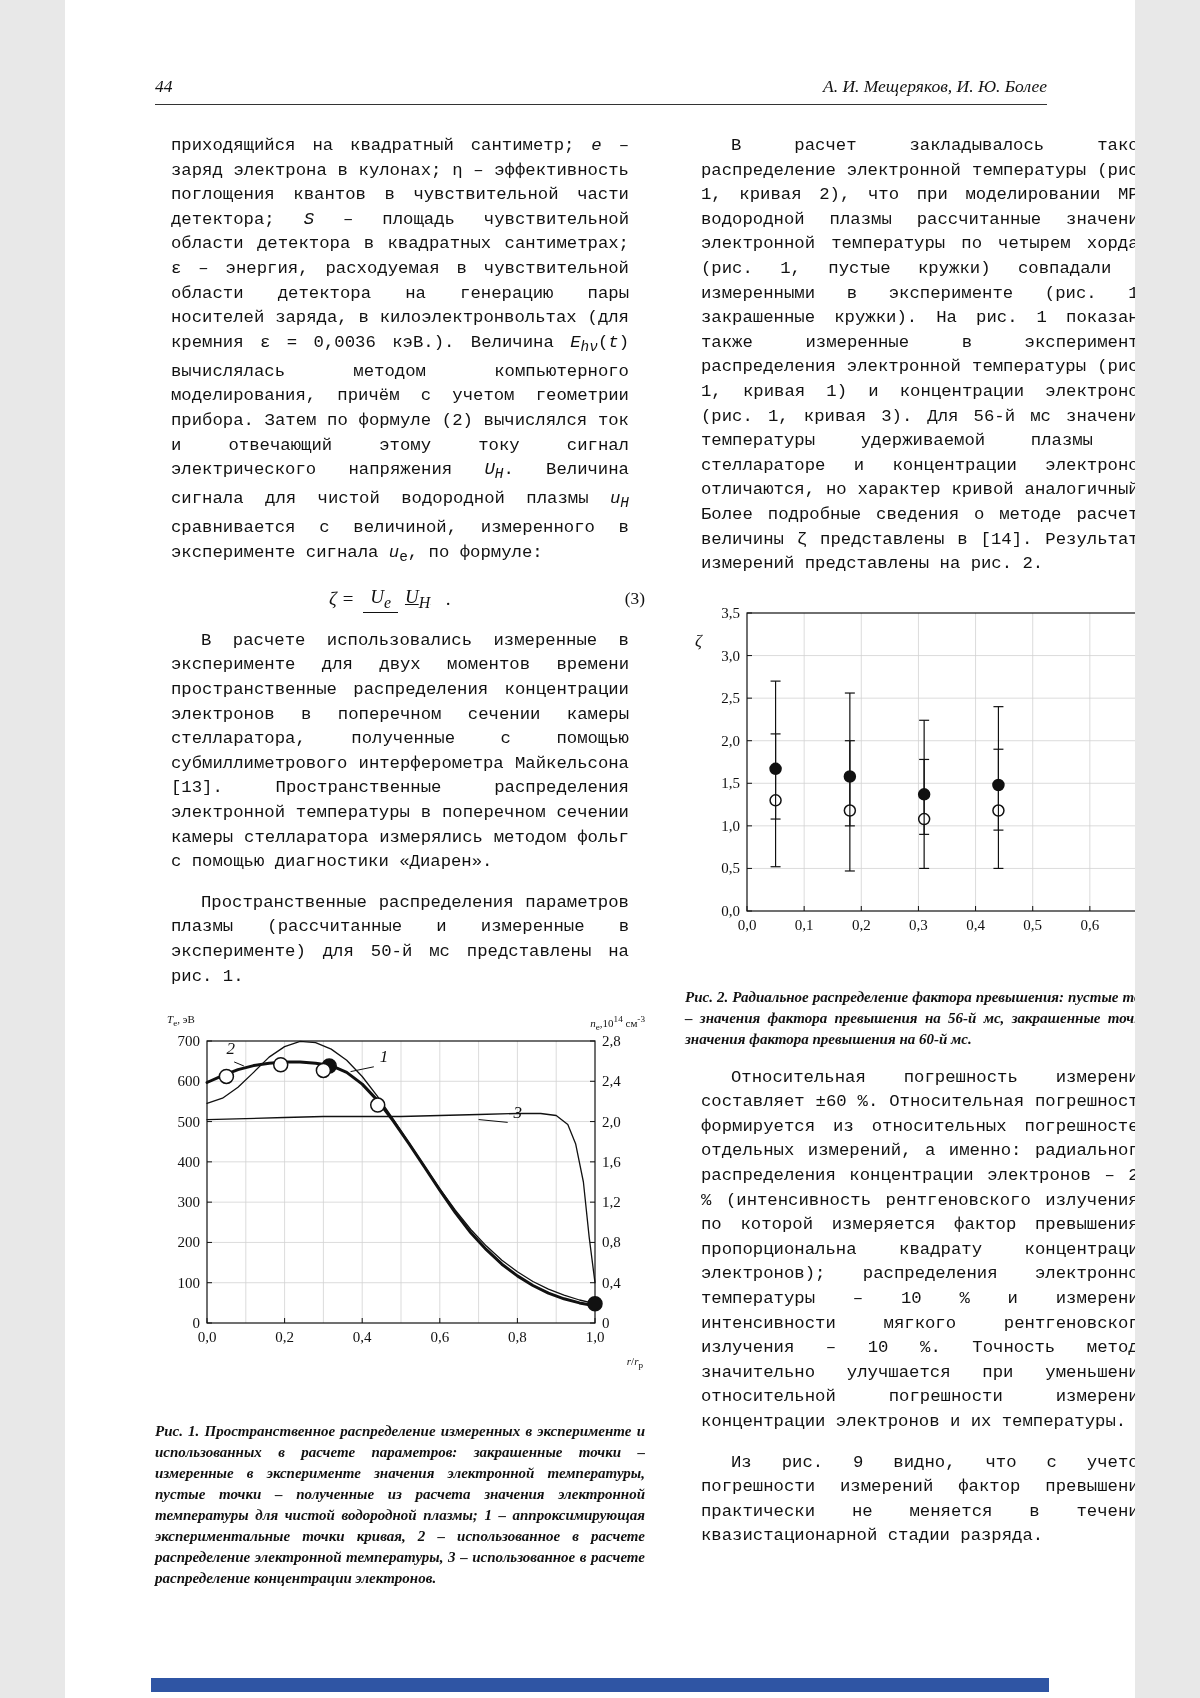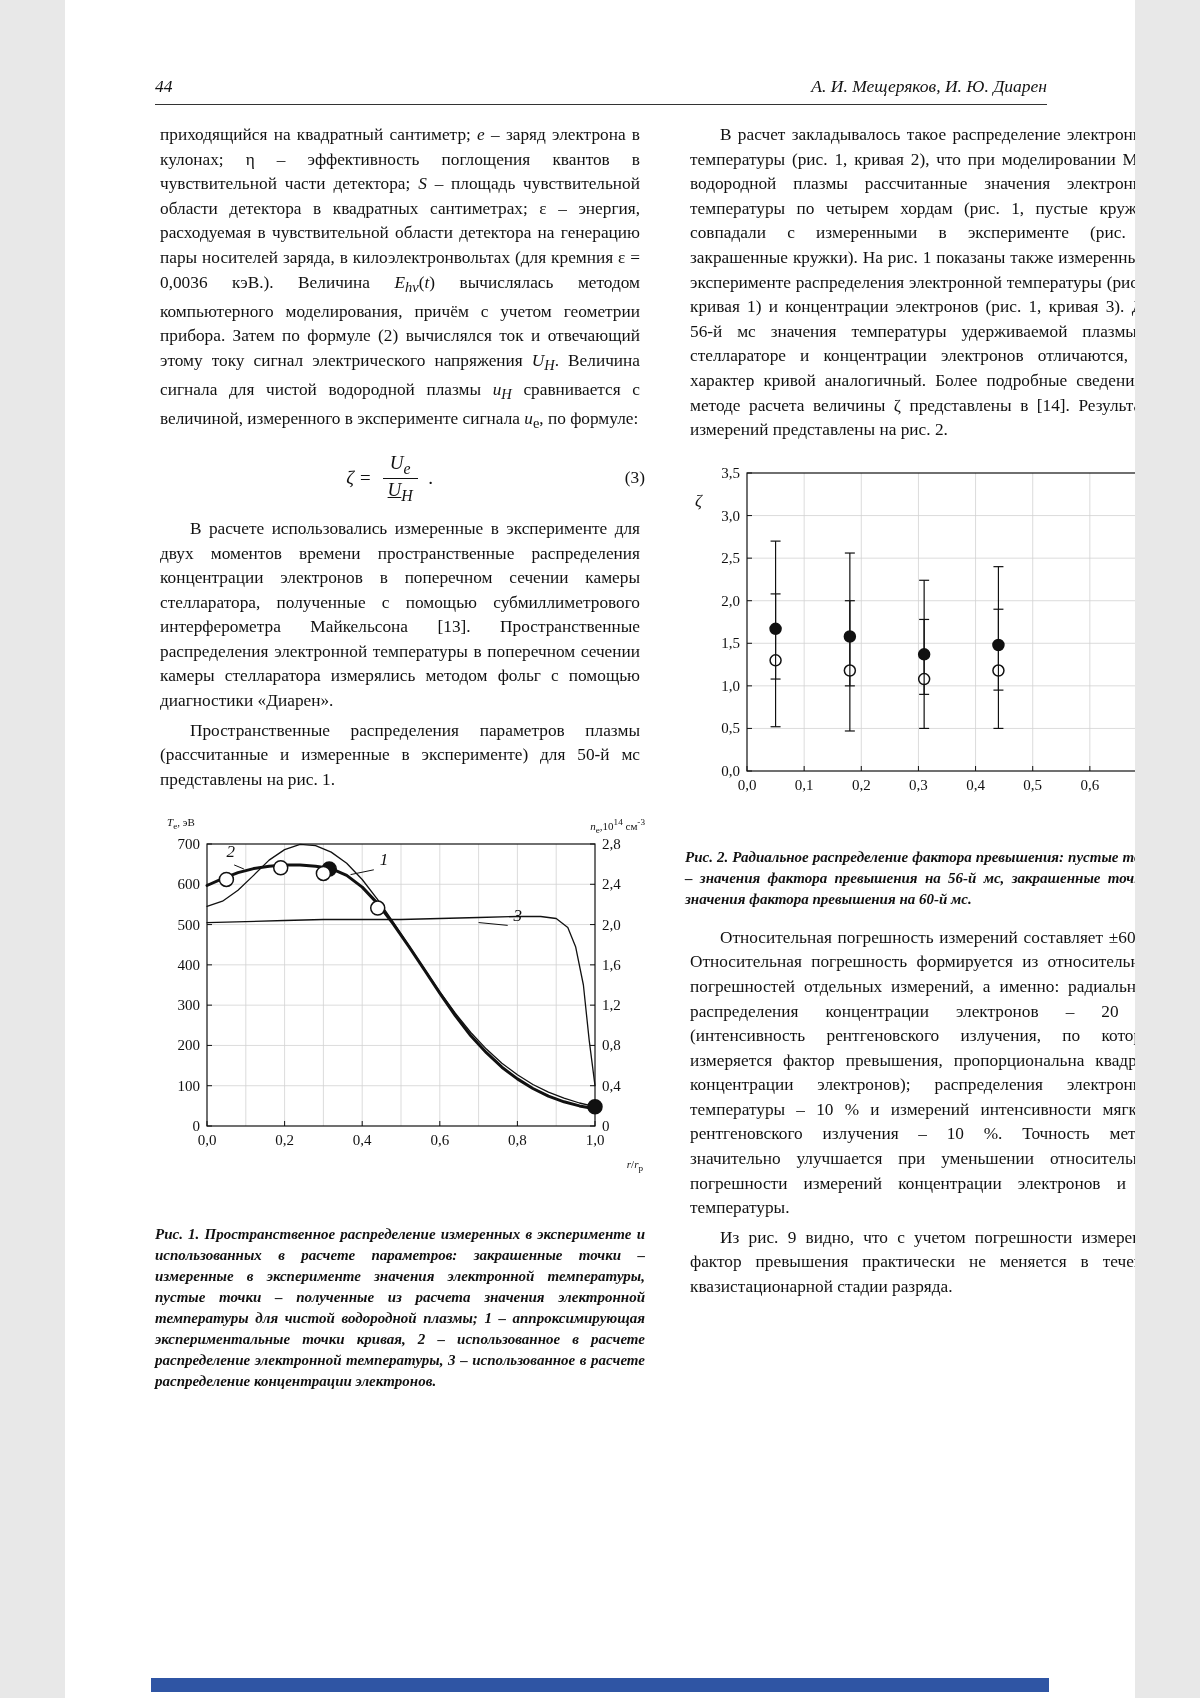--- a/index.html
+++ b/index.html
@@ -5,26 +5,26 @@
   html,body{margin:0;padding:0;background:#e8e8e8;}
   .page{position:relative;width:1070px;height:1698px;margin:0 auto;background:#ffffff;
         font-family:"Liberation Serif", serif;color:#111;overflow:hidden;}
   .page-header{position:absolute;left:90px;right:88px;top:76px;display:flex;
         justify-content:space-between;align-items:flex-end;border-bottom:1.6px solid #333;
         padding-bottom:7px;font-size:17.5px;}
   .page-header .pageno{font-style:italic;}
   .page-header .authors{font-style:italic;}
   .columns{position:absolute;left:90px;right:88px;top:118px;display:flex;gap:40px;}
   .col{width:491px;font-size:17.3px;line-height:24.6px;text-align:justify;}
-  .col p{margin:5px;text-indent:30px;}
+  .col p{margin:16px;text-indent:30px;font-family:Liberation Mono, monospace;}
   .col p.noindent{text-indent:0;}
   .formula{display:flex;align-items:center;margin:16px 0 12px;}
   .eq-body{flex:1;display:flex;justify-content:center;align-items:center;gap:9px;
         font-size:19px;font-style:italic;}
-  .frac{display:inline-flex;flex-direction:column;align-items:center;line-height:1.15;}
+  .frac{display:inline-flex;align-items:center;line-height:1.15;}
   .frac .num{padding:0 7px;border-bottom:1.4px solid #111;}
   .frac .den{padding:0 7px;text-decoration:underline;}
   .eq-no{font-style:normal;font-size:17.3px;}
   figure{margin:18px 0 0 0;}
   .chart-wrap{position:relative;}
   #fig1-wrap{width:490px;height:362px;padding-top:24px;}
   #fig2-wrap{width:472px;height:360px;padding-top:6px;margin-left:8px;margin-top:10px;}
   .axis-title{position:absolute;font-size:11px;white-space:nowrap;}
   #fig1-wrap .yl{left:12px;top:0;}
   #fig1-wrap .yr{right:0;top:0;}
@@ -36,21 +36,21 @@
         text-align:justify;margin-top:28px;}
   .bottom-bar{position:absolute;left:86px;right:86px;bottom:6px;height:14px;}
 </style>
 </head>
 <body>
 
 <div class="page">
 
   <div class="page-header">
     <span class="pageno">44</span>
-    <span class="authors">А. И. Мещеряков, И. Ю. Диарен</span>
+    <span class="authors">А. И. Мещеряков, И. Ю. Более</span>
   </div>
 
   <div class="columns">
 
     <div class="col">
       <p class="noindent">приходящийся на квадратный сантиметр; <i>e</i> – заряд электрона в кулонах; η – эффективность поглощения квантов в чувствительной части детектора; <i>S</i> – площадь чувствительной области детектора в квадратных сантиметрах; ε – энергия, расходуемая в чувствительной области детектора на генерацию пары носителей заряда, в килоэлектронвольтах (для кремния ε = 0,0036 кэВ.). Величина <i>E</i><sub><i>hν</i></sub>(<i>t</i>) вычислялась методом компьютерного моделирования, причём с учетом геометрии прибора. Затем по формуле (2) вычислялся ток и отвечающий этому току сигнал электрического напряжения <i>U</i><sub><i>H</i></sub>. Величина сигнала для чистой водородной плазмы <i>u</i><sub><i>H</i></sub> сравнивается с величиной, измеренного в эксперименте сигнала <i>u</i><sub>e</sub>, по формуле:</p>
 
       <div class="formula">
         <span class="eq-body">
           <span>ζ =</span>

